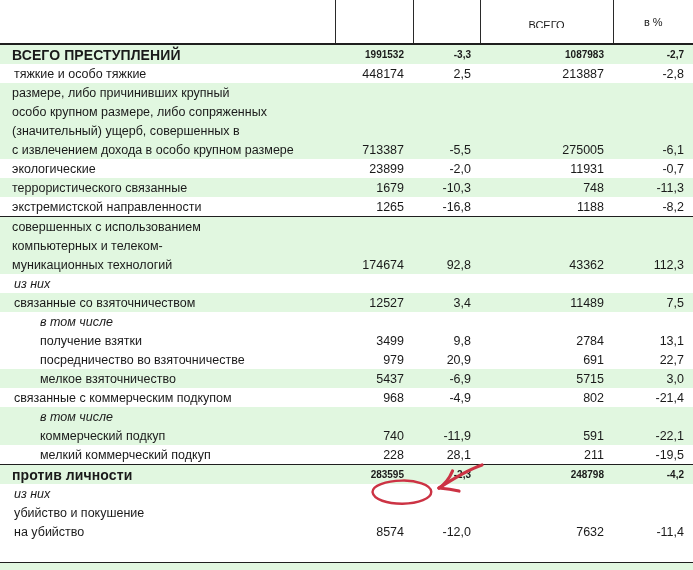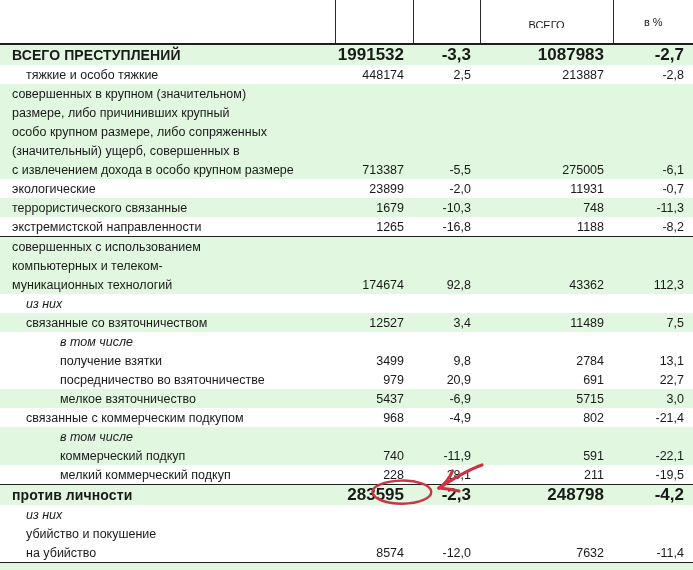--- a/index.html
+++ b/index.html
@@ -76,30 +76,30 @@
   }
   tbody td.lbl {
     text-align: left;
   }
 
   tr.band td { background: #e1f7e0; }
   tr.plain td { background: #ffffff; }
 
   tr.total td {
     font-weight: bold;
-    font-size: 17px;
+    font-size: 10px;
   }
   tr.total td.lbl { font-size: 14px; letter-spacing: 0.1px; }
 
   
   tr.rule-top > td { border-top: 1.6px solid #1f1f1f; }
 
   .ind0 { padding-left: 12px; }
-  .ind1 { padding-left: 26px; }
-  .ind2 { padding-left: 60px; }
+  .ind1 { padding-left: 14px; }
+  .ind2 { padding-left: 40px; }
 
   .ital { font-style: italic; }
 
   
   .annot {
     position: absolute;
     pointer-events: none;
   }
   #ellipse-anno {
     left: 371px;
@@ -158,27 +158,20 @@
           <td class="num">-2,7</td>
         </tr>
         <tr class="plain">
           <td class="lbl ind1">тяжкие и особо тяжкие</td>
           <td class="num">448174</td>
           <td class="num">2,5</td>
           <td class="num">213887</td>
           <td class="num">-2,8</td>
         </tr>
         <tr class="band">
-          <td class="lbl ind0">совершенных в крупном (значительном)</td>
-          <td class="num"></td>
-          <td class="num"></td>
-          <td class="num"></td>
-          <td class="num"></td>
-        </tr>
-        <tr class="band">
           <td class="lbl ind0">размере, либо причинивших крупный</td>
           <td class="num"></td>
           <td class="num"></td>
           <td class="num"></td>
           <td class="num"></td>
         </tr>
         <tr class="band">
           <td class="lbl ind0">особо крупном размере, либо сопряженных</td>
           <td class="num"></td>
           <td class="num"></td>

